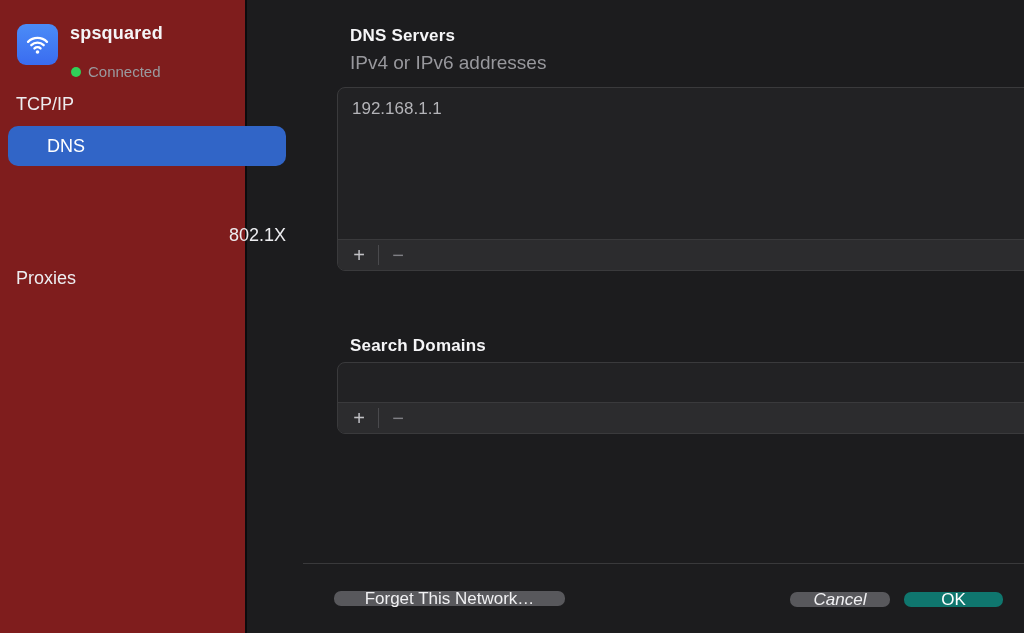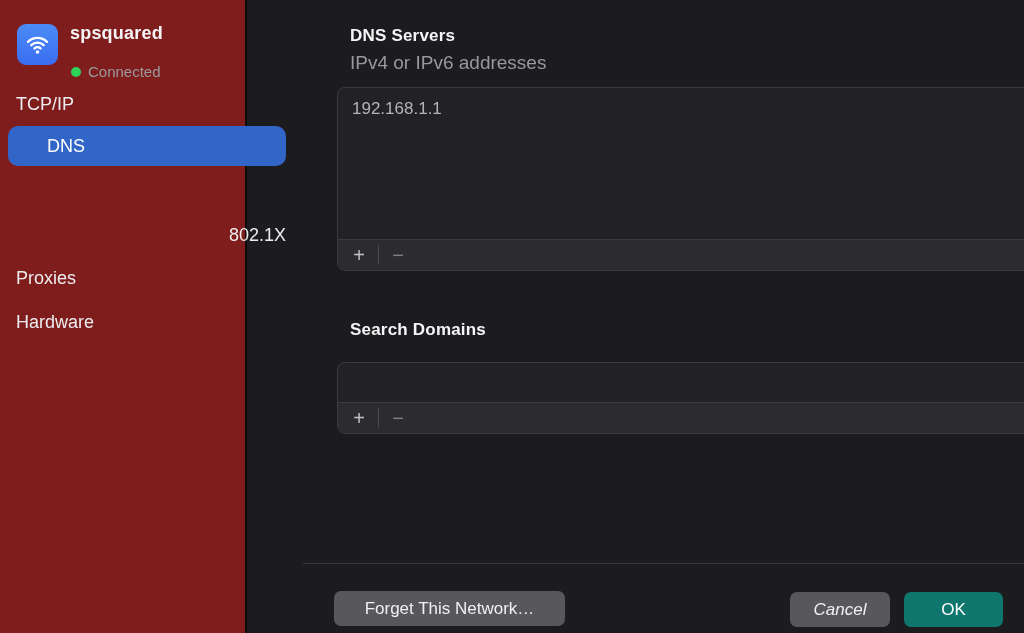--- a/index.html
+++ b/index.html
@@ -113,21 +113,21 @@
 
   .pane-separator {
     position: absolute; left: 303px; top: 563px;
     width: 721px; height: 1px;
     background: #39393b;
   }
 
   
   .btn {
     position: absolute;
-    height: 35px; border-radius: 7px;
+    height: 15px; border-radius: 7px;
     display: flex; align-items: center; justify-content: center;
     font-size: 17px; color: #f0f0f2;
     background: #58585c;
     cursor: default;
     white-space: nowrap;
   }
   .btn-forget { left: 334px; top: 591px; width: 231px; }
   .btn-cancel { left: 790px; top: 592px; width: 100px; font-style: italic; }
   .btn-ok     { left: 904px; top: 592px; width:  99px; background: #0f766e; color: #ffffff; }
 </style>
@@ -156,44 +156,41 @@
   </div>
   <div class="nav-item nav-1 selected">
     <span>DNS</span>
   </div>
   <div class="nav-item nav-3">
     <span>802.1X</span>
   </div>
   <div class="nav-item nav-4">
     <span>Proxies</span>
   </div>
-  <div class="nav-item nav-5">
-    <span>Hardware</span>
-  </div>
 </div>
 
 <div class="main"></div>
 
 <div class="section-title dns-title">DNS Servers</div>
 <div class="dns-subtitle">IPv4 or IPv6 addresses</div>
 
 <div class="listbox dns-box">
   <div class="dns-entry">192.168.1.1</div>
   <div class="box-footer">
     <div class="mini-btn add">
       <span>+</span>
     </div>
     <div class="mini-divider"></div>
     <div class="mini-btn remove">
       <span>−</span>
     </div>
   </div>
 </div>
 
-<div class="section-title" style="top:320px">Search Domains</div>
+<div class="section-title" style="top:336px">Search Domains</div>
 
 <div class="listbox search-box">
   <div class="box-footer">
     <div class="mini-btn add">
       <span>+</span>
     </div>
     <div class="mini-divider"></div>
     <div class="mini-btn remove">
       <span>−</span>
     </div>

